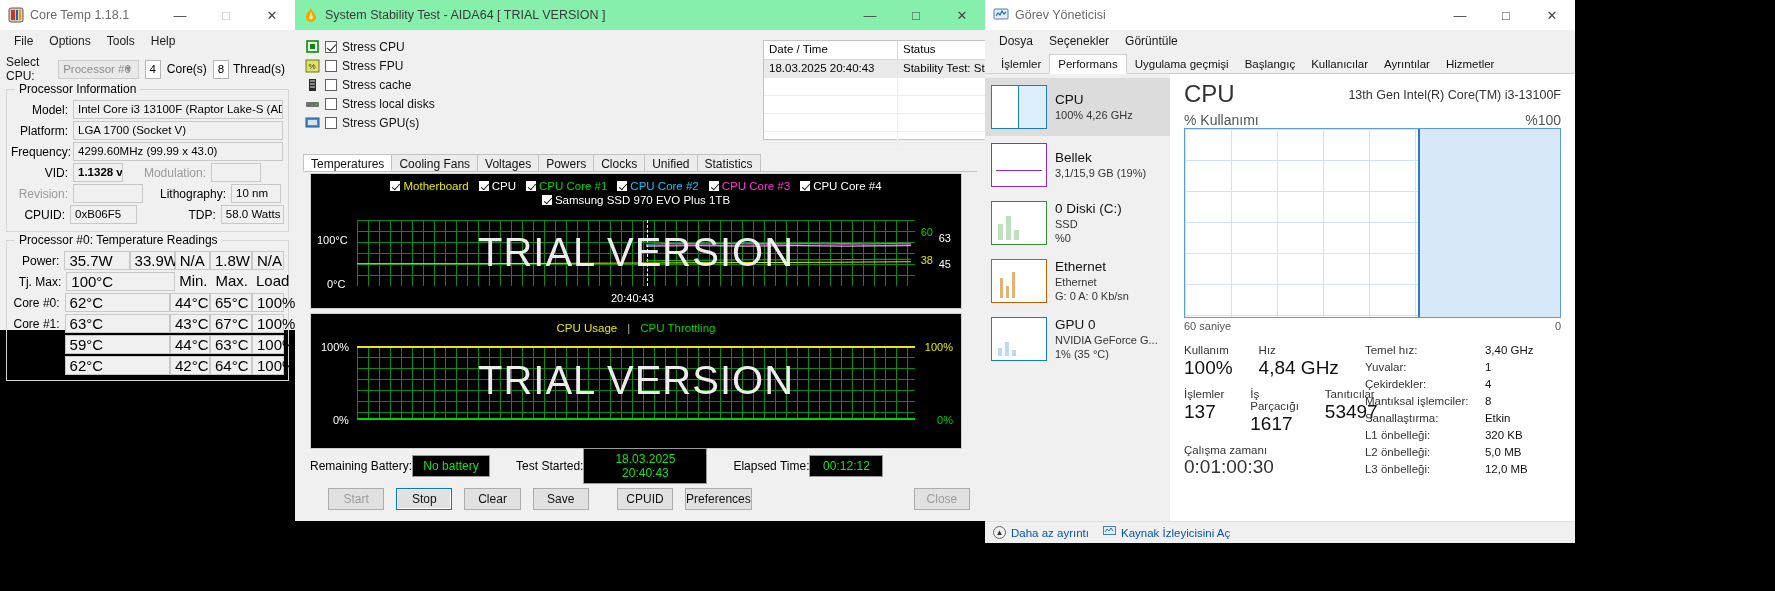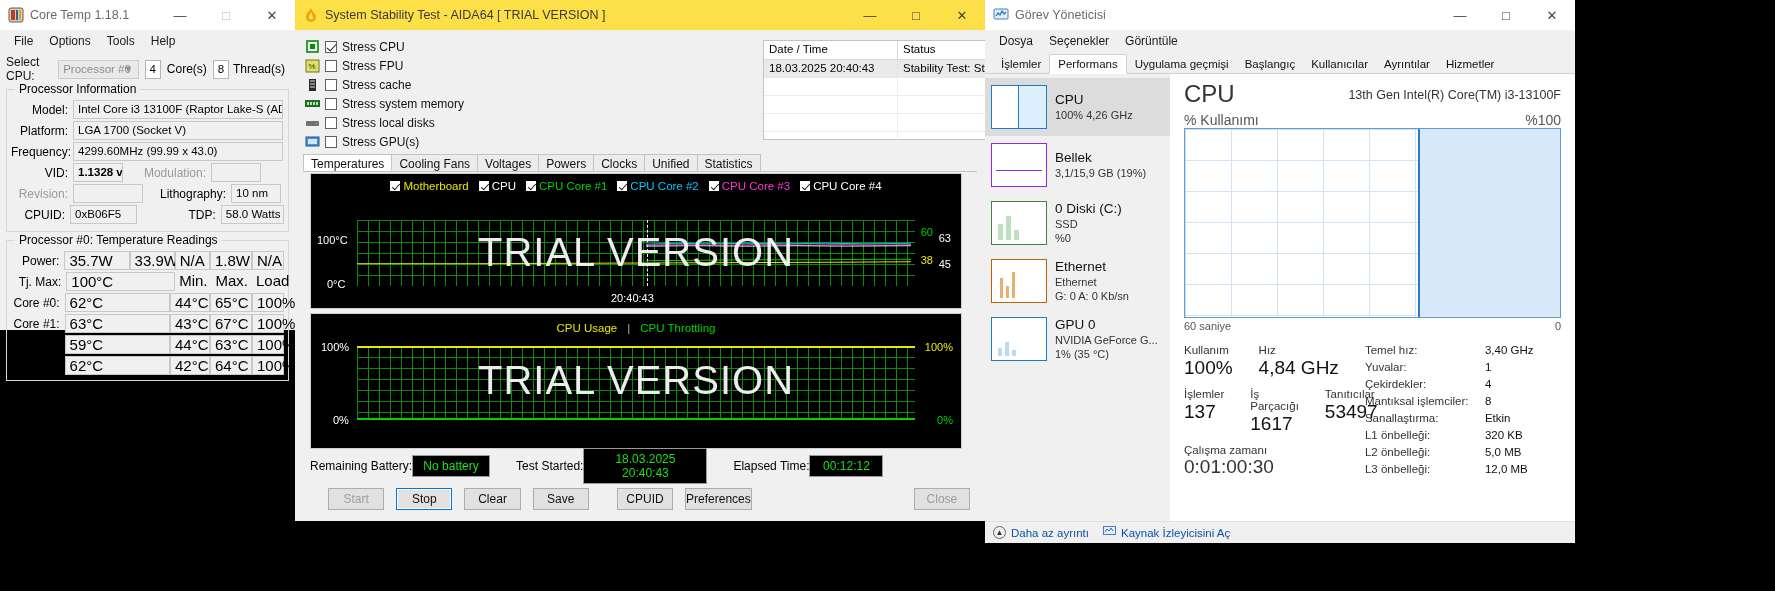--- a/index.html
+++ b/index.html
@@ -46,21 +46,21 @@
   .fld .k.dim, .fld .v.dim { color:#9a9a9a; }
   .tempgrid { display:flex; flex-direction:column; gap:2px; }
   .tg-row { display:flex; align-items:center; }
   .tg-row .k { width:62px; text-align:right; padding-right:5px; font-size:12px; }
   .tg-cell { border:1px solid #c8c8c8; background:#f0f0f0; height:19px; line-height:17px;
              font-size:15px; padding:0 4px; white-space:nowrap; }
   .tg-hdr { border:none; background:transparent; text-align:center; }
 
   
   #aida { left:295px; top:0; width:690px; height:521px; background:#f0f0f0; }
-  #aida .titlebar { background:#fde047; border-bottom:none; }
+  #aida .titlebar { background:#86efac; border-bottom:none; }
   .stress-list { padding:8px 0 0 10px; }
   .stress-item { display:flex; align-items:center; height:18px; margin-bottom:1px; }
   .stress-ico { width:15px; height:14px; margin-right:5px; flex:0 0 auto; }
   .cb { width:12px; height:12px; border:1px solid #606060; background:#fff; margin-right:5px;
         flex:0 0 auto; position:relative; }
   .cb.on::after { content:""; position:absolute; left:3px; top:0px; width:4px; height:8px;
         border:solid #1a1a1a; border-width:0 1.6px 1.6px 0; transform:rotate(42deg); }
   .stress-lbl { font-size:12px; color:#111; }
   .logtable { position:absolute; left:468px; top:40px; width:388px; height:100px;
               border:1px solid #c3c3c3; background:#fff; }
@@ -315,33 +315,20 @@
             <rect x="5" y="5" width="5" height="2" fill="#888"></rect>
             <rect x="5" y="8" width="5" height="2" fill="#888"></rect>
           </svg>
       </span>
       <span class="cb"></span>
       <span class="stress-lbl">Stress cache</span>
     </div>
     <div class="stress-item">
       <span class="stress-ico">
         <svg width="15" height="14" viewBox="0 0 15 14">
-            <rect x="0" y="3" width="15" height="7" fill="#1f6b1f"></rect>
-            <rect x="2" y="5" width="2" height="3" fill="#b9e6b9"></rect>
-            <rect x="5" y="5" width="2" height="3" fill="#b9e6b9"></rect>
-            <rect x="8" y="5" width="2" height="3" fill="#b9e6b9"></rect>
-            <rect x="11" y="5" width="2" height="3" fill="#b9e6b9"></rect>
-          </svg>
-      </span>
-      <span class="cb"></span>
-      <span class="stress-lbl">Stress system memory</span>
-    </div>
-    <div class="stress-item">
-      <span class="stress-ico">
-        <svg width="15" height="14" viewBox="0 0 15 14">
             <rect x="1" y="5" width="13" height="5" rx="1" fill="#707070"></rect>
             <circle cx="11.5" cy="7.5" r="1" fill="#2ad42a"></circle>
           </svg>
       </span>
       <span class="cb"></span>
       <span class="stress-lbl">Stress local disks</span>
     </div>
     <div class="stress-item">
       <span class="stress-ico">
         <svg width="15" height="14" viewBox="0 0 15 14">
@@ -415,20 +402,26 @@
         <span class="cbk"></span>
         <span style="color:#00c8ff">CPU Core #2</span>
       </span>
       <span class="li">
         <span class="cbk"></span>
         <span style="color:#ff35d8">CPU Core #3</span>
       </span>
       <span class="li">
         <span class="cbk"></span>
         <span style="color:#ffffff">CPU Core #4</span>
+      </span>
+    </div>
+    <div class="glegend" style="padding-top:2px;">
+      <span class="li">
+        <span class="cbk"></span>
+        <span style="color:#ffffff">Samsung SSD 970 EVO Plus 1TB</span>
       </span>
     </div>
     <div class="plotarea" style="top:46px; bottom:22px;">
       <div class="vbar" style="left:52%; top:0; bottom:0;"></div>
       <svg width="100%" height="100%" viewBox="0 0 560 68" preserveAspectRatio="none" style="position:absolute;left:0;top:0;">
         <polyline points="290,25 320,24 350,24.5 390,24 430,24.5 470,24 510,24.5 556,24" fill="none" stroke="#00c8ff" stroke-width="1"></polyline>
         <polyline points="290,26 330,25.5 370,26 410,25.5 450,26 490,25.5 530,26 556,25.5" fill="none" stroke="#ff35d8" stroke-width="1"></polyline>
         <polyline points="290,27 340,26.5 390,27 440,26.5 490,27 556,26.5" fill="none" stroke="#ffffff" stroke-width="0.8"></polyline>
         <polyline points="0,45 120,45 240,44.5 360,44 480,43.5 556,43" fill="none" stroke="#e8e800" stroke-width="1"></polyline>
         <polyline points="290,42 340,41.5 400,41 460,41 520,40.5 556,40.5" fill="none" stroke="#00d400" stroke-width="1"></polyline>

